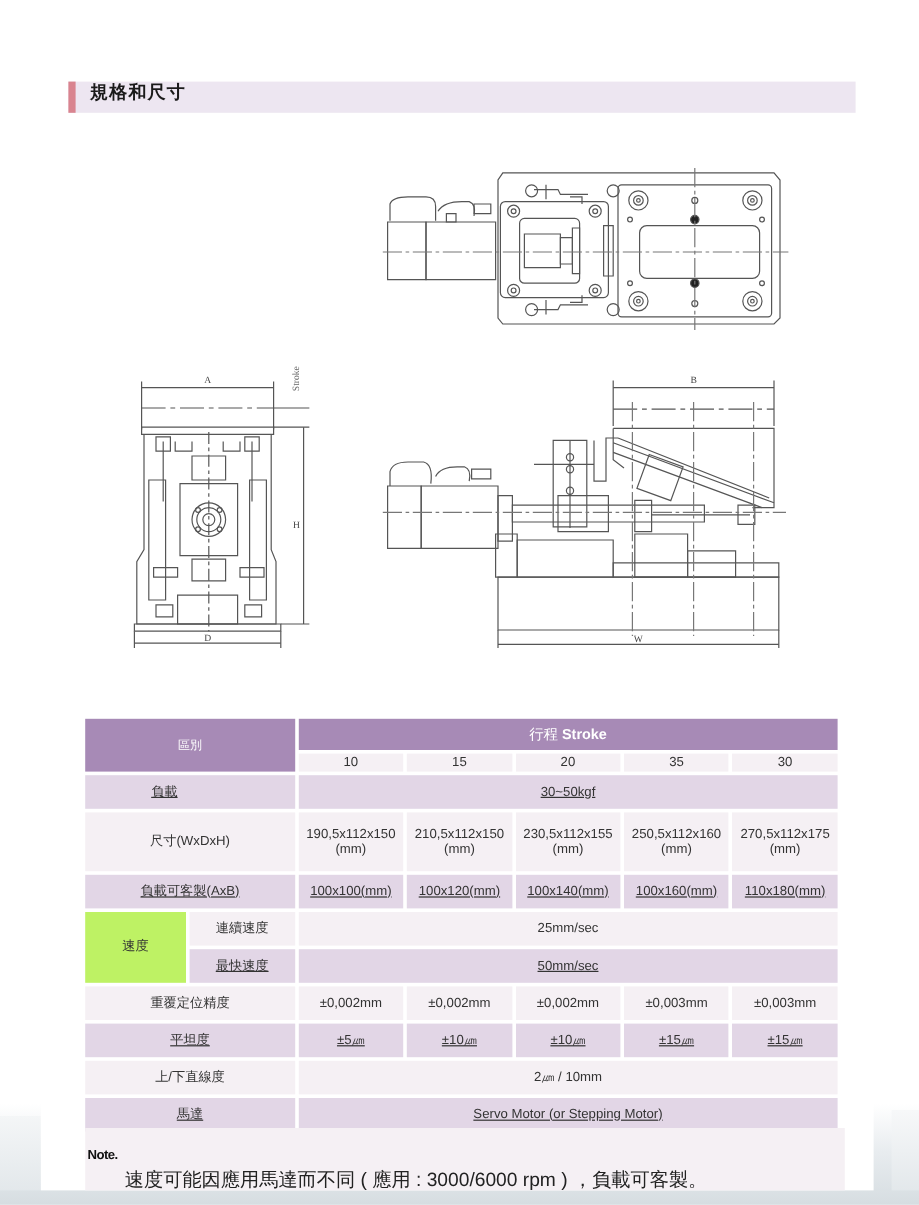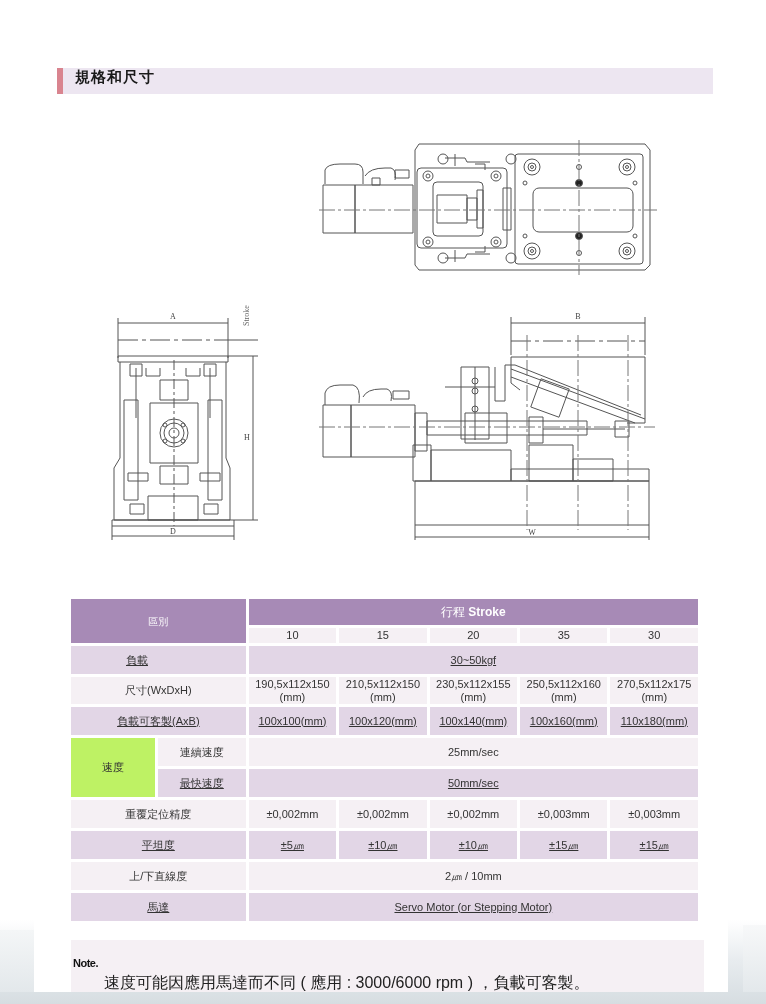--- a/index.html
+++ b/index.html
@@ -39,21 +39,21 @@
     font-weight: normal; line-height: 13px;
   }
   .hdr { background: #a78ab6; color: #fff; }
   .hdr-main { font-size: 10px; }
   .hdr-stroke { font-size: 12px; height: 26px; }
   .hdr-stroke b { font-weight: bold; }
   .col-head { background: #f5f0f4; height: 15px; }
   .row-dark td { background: #e2d6e6; text-decoration: underline; }
   .row-light td { background: #f5f0f4; }
   .h28 { height: 28px; }
-  .h32 { height: 27px; }
+  .h32 { height: 49px; }
   .lbl-left { text-align: left !important; padding-left: 55px !important; }
   .note-box {
     position: absolute; left: 71px; top: 940px; width: 633px; height: 52px;
     background: #f5f0f4;
   }
   .note-title {
     position: absolute; left: 73px; top: 957px; font-size: 11px; font-weight: bold; color: #111;
     letter-spacing: -0.5px;
   }
   .note-text {

